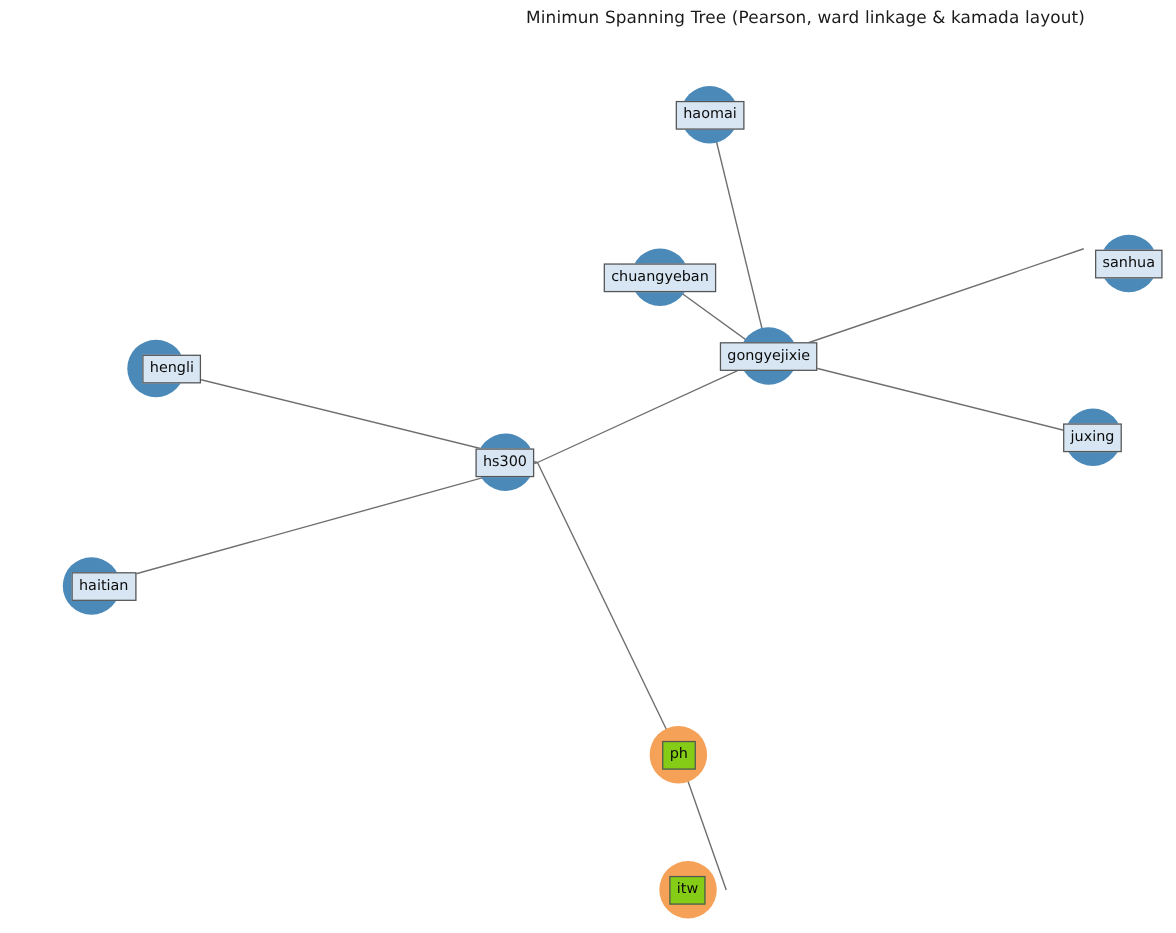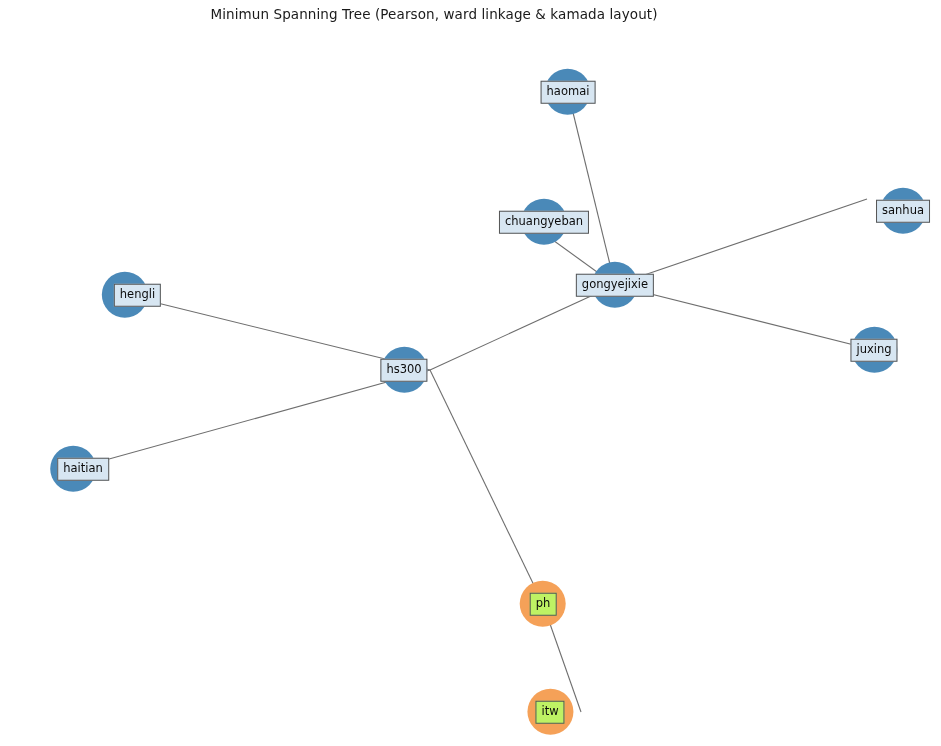--- a/index.html
+++ b/index.html
@@ -18,21 +18,21 @@
     position: relative;
     width: 941px;
     height: 746px;
     background: #ffffff;
   }
   #chart-title {
     position: absolute;
     top: 6px;
     left: 0;
     width: 868px;
-    text-align: center;
+    text-align: right;
     font-size: 13.5px;
     color: #1a1a1a;
     font-family: "DejaVu Sans", sans-serif;
     letter-spacing: 0.1px;
     white-space: nowrap;
   }
   #graph-canvas {
     position: absolute;
     top: 0;
     left: 0;
@@ -61,21 +61,21 @@
     color: #0b0b0b;
     font-family: "DejaVu Sans", sans-serif;
     padding: 4px 5px 5px 5px;
     border: 1.1px solid #555555;
     white-space: nowrap;
     box-sizing: border-box;
   }
   .node-blue .node-circle { background: #4a89b8; }
   .node-blue .node-label  { background: #d7e6f2; text-align: right; }
   .node-orange .node-circle { background: #f5a158; }
-  .node-orange .node-label  { background: #bef264; }
+  .node-orange .node-label  { background: #84cc16; }
 </style>
 </head>
 <body>
 
 <div id="figure">
 
   <div id="chart-title">Minimun Spanning Tree (Pearson, ward linkage &amp; kamada layout)</div>
 
   <svg id="graph-canvas" viewBox="0 0 941 746">
       <line x1="568" y1="92" x2="615" y2="285" stroke="#6e6e6e" stroke-width="1.1"></line>
@@ -87,21 +87,21 @@
       <line x1="73" y1="469" x2="430" y2="370" stroke="#6e6e6e" stroke-width="1.1"></line>
       <line x1="430" y1="370" x2="543" y2="604" stroke="#6e6e6e" stroke-width="1.1"></line>
       <line x1="543" y1="604" x2="581" y2="712" stroke="#6e6e6e" stroke-width="1.1"></line>
     </svg>
 
   <div id="node-layer">
       <div class="node-group node-blue" style="left: 568px; top: 92px;">
         <div class="node-circle" style="width: 46px; height: 46px; background: rgb(74, 137, 184);"></div>
         <div class="node-label">haomai</div>
       </div>
-      <div class="node-group node-blue" style="left: 528px; top: 222px; margin-left: 16px;">
+      <div class="node-group node-blue" style="left: 528px; top: 222px;">
         <div class="node-circle" style="width: 46px; height: 46px; background: rgb(74, 137, 184);"></div>
         <div class="node-label">chuangyeban</div>
       </div>
       <div class="node-group node-blue" style="left: 867px; top: 211px; margin-left: 36px;">
         <div class="node-circle" style="width: 46px; height: 46px; background: rgb(74, 137, 184);"></div>
         <div class="node-label">sanhua</div>
       </div>
       <div class="node-group node-blue" style="left: 615px; top: 285px;">
         <div class="node-circle" style="width: 46px; height: 46px; background: rgb(74, 137, 184);"></div>
         <div class="node-label">gongyejixie</div>

